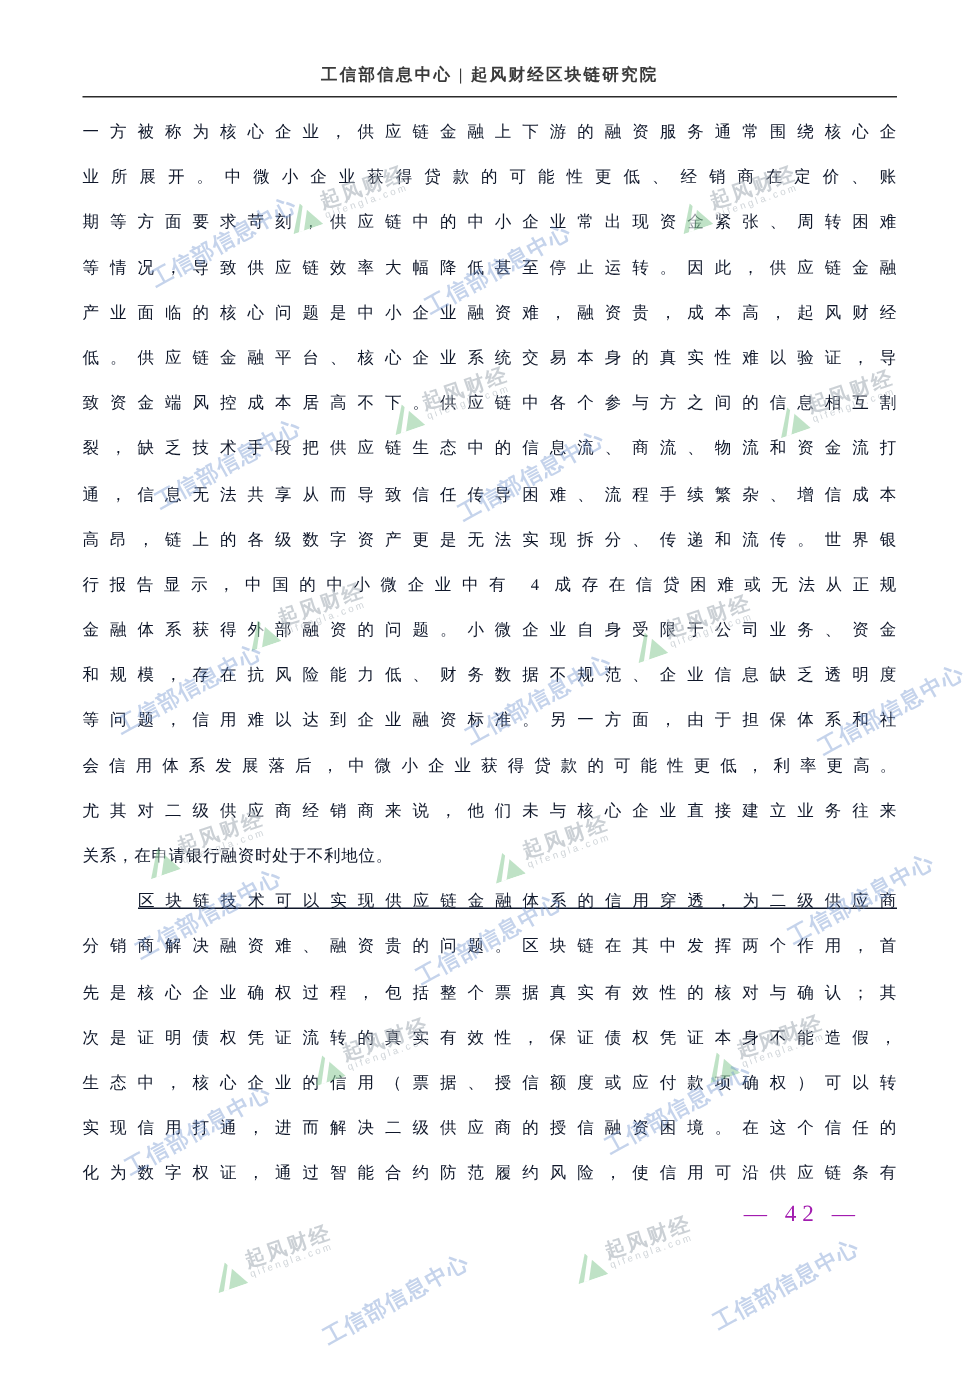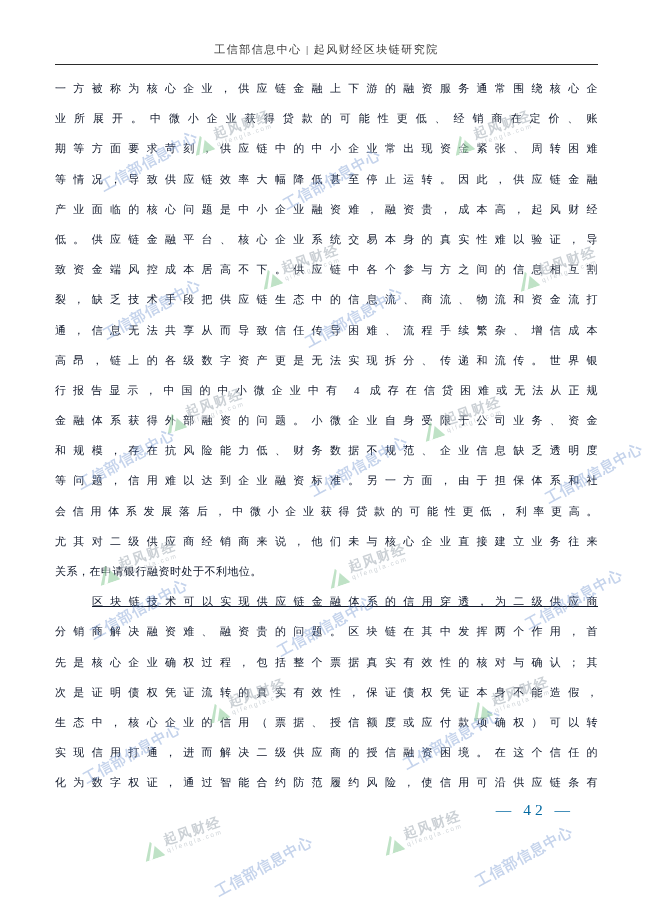--- a/index.html
+++ b/index.html
@@ -7,39 +7,39 @@
     position:relative; width:650px; height:919px; background:#ffffff;
     font-family:"Liberation Serif","DejaVu Serif",serif;
     overflow:hidden; margin:0 auto;
   }
   
   .header {
     position:absolute; left:55px; width:543px; top:42px;
     text-align:center; z-index:2;
   }
   .header-title {
-    font-size:11px; font-weight:normal; color:#3a3a3a; letter-spacing:1.5px;
+    font-size:11px; font-weight:bold; color:#3a3a3a; letter-spacing:1.5px;
     padding-bottom:7px; display:block;
   }
   .header-rule { border-bottom:1.6px solid #2b2b2b; width:100%; }
   
   .body-text {
     position:absolute; left:55px; width:543px; top:73px; z-index:1;
   }
   .line {
     font-size:11px; line-height:30.2px; height:30.2px; color:#0f172a;
     text-align:justify; text-align-last:justify; text-justify:inter-character;
     white-space:nowrap; letter-spacing:0.5px;
   }
   .line.last { text-align-last:left; white-space:normal; }
   .line.indent { text-indent:37px;text-decoration:underline; }
   
   .page-number {
     position:absolute; top:801px; right:76px; z-index:1;
-    font-size:15.5px; color:#0369a1; letter-spacing:4px;
+    font-size:15.5px; color:#a21caf; letter-spacing:4px;
   }
   
   .wm-layer { position:absolute; inset:0; z-index:3; pointer-events:none; }
   .wm { position:absolute; pointer-events:none; }
   .wm-blue {
     color:#6f93cf; opacity:0.40; font-size:14.5px; font-weight:bold;
     transform:rotate(-29deg); letter-spacing:1px; white-space:nowrap;
     font-family:"Liberation Sans","DejaVu Sans",sans-serif;
   }
   .wm-green {

